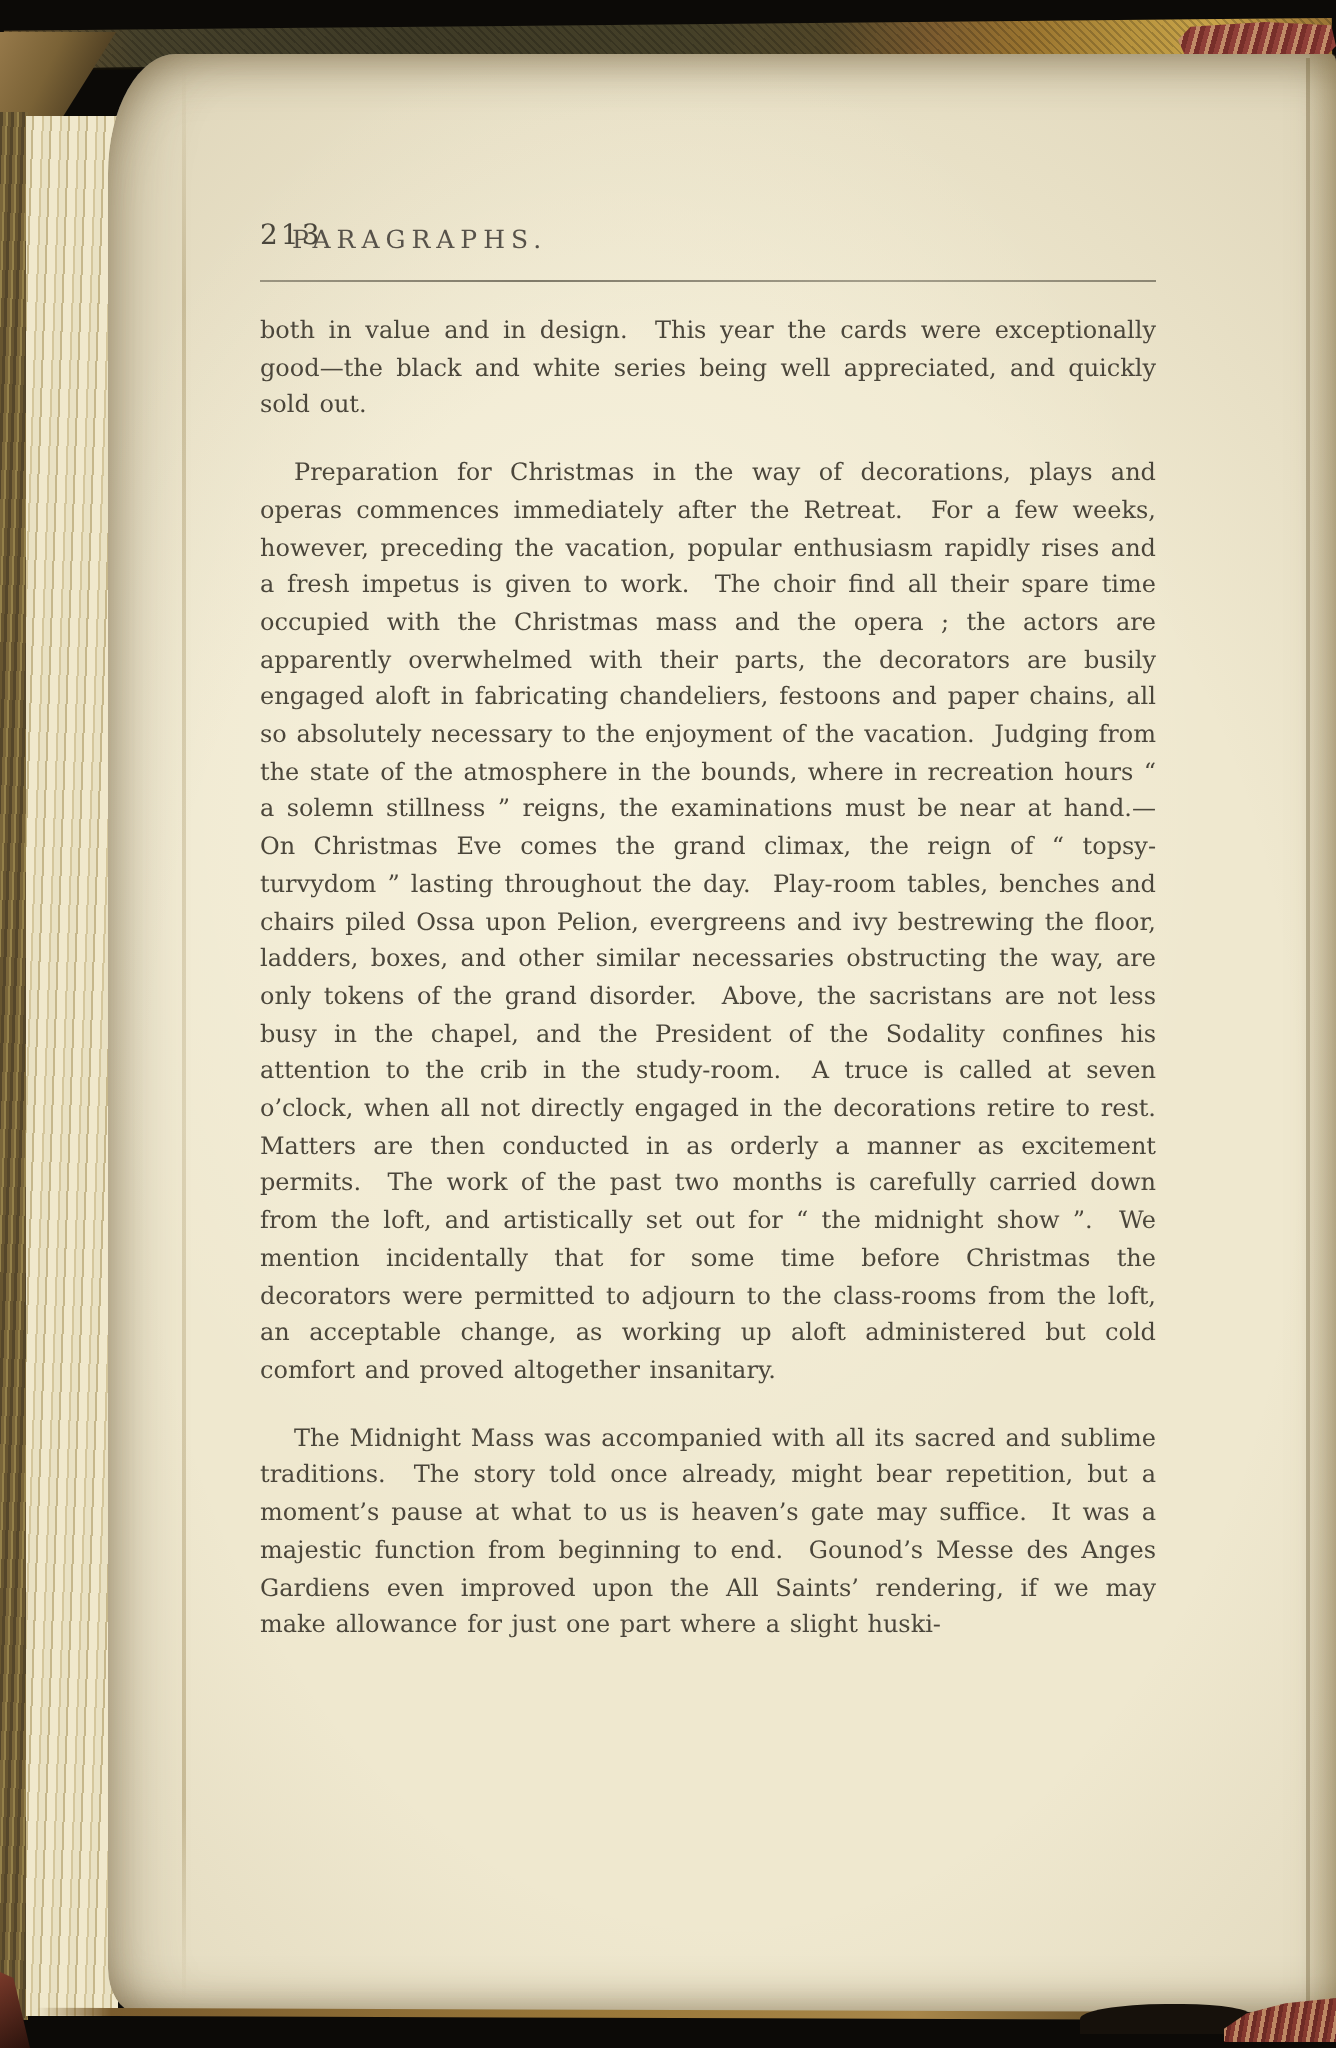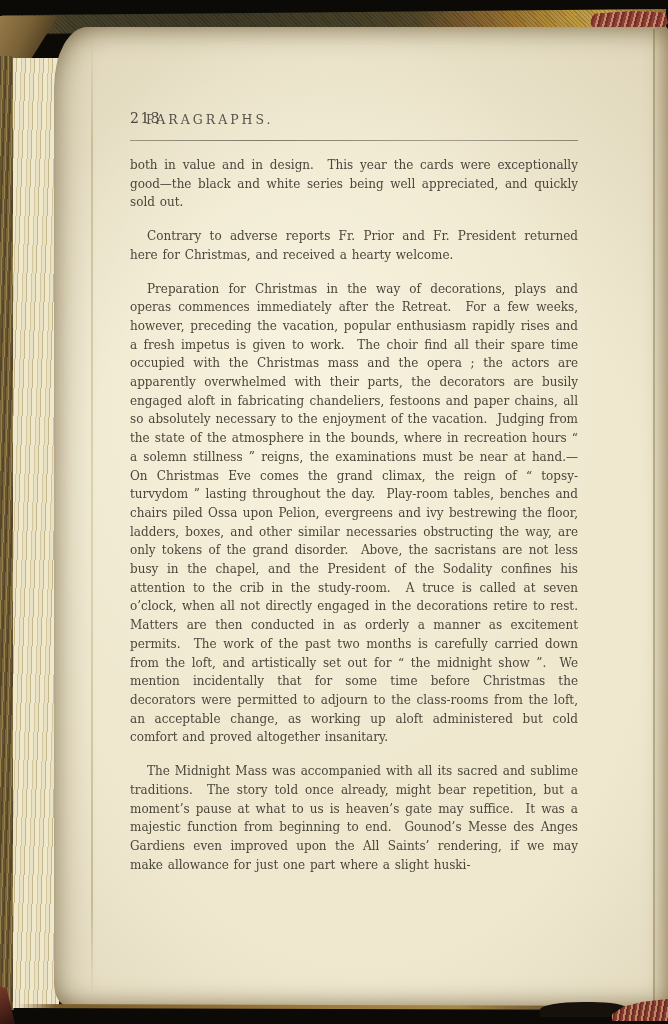--- a/index.html
+++ b/index.html
@@ -133,21 +133,20 @@
     <div class="crease"></div>
 
     <div class="content">
       <div class="page-header">
         <span class="page-number">213</span>
         <span class="running-head">PARAGRAPHS.</span>
       </div>
       <div class="rule"></div>
       <div class="body-text">
           <p class="para"><span>both in value and in design.  This year the cards were exceptionally good—the black and white series being well appreciated, and quickly sold out.</span></p>
-          <p class="para indent"><span>Contrary to adverse reports Fr. Prior and Fr. President returned here for Christmas, and received a hearty welcome.</span></p>
           <p class="para indent"><span>Preparation for Christmas in the way of decorations, plays and operas commences immediately after the Retreat.  For a few weeks, however, preceding the vacation, popular enthusiasm rapidly rises and a fresh impetus is given to work.  The choir find all their spare time occupied with the Christmas mass and the opera ; the actors are apparently overwhelmed with their parts, the decorators are busily engaged aloft in fabricating chandeliers, festoons and paper chains, all so absolutely necessary to the enjoyment of the vacation.  Judging from the state of the atmosphere in the bounds, where in recreation hours “ a solemn stillness ” reigns, the examinations must be near at hand.—On Christmas Eve comes the grand climax, the reign of “ topsy-turvydom ” lasting throughout the day.  Play-room tables, benches and chairs piled Ossa upon Pelion, evergreens and ivy bestrewing the floor, ladders, boxes, and other similar necessaries obstructing the way, are only tokens of the grand disorder.  Above, the sacristans are not less busy in the chapel, and the President of the Sodality confines his attention to the crib in the study-room.  A truce is called at seven o’clock, when all not directly engaged in the decorations retire to rest.  Matters are then conducted in as orderly a manner as excitement permits.  The work of the past two months is carefully carried down from the loft, and artistically set out for “ the midnight show ”.  We mention incidentally that for some time before Christmas the decorators were permitted to adjourn to the class-rooms from the loft, an acceptable change, as working up aloft administered but cold comfort and proved altogether insanitary.</span></p>
           <p class="para indent"><span>The Midnight Mass was accompanied with all its sacred and sublime traditions.  The story told once already, might bear repetition, but a moment’s pause at what to us is heaven’s gate may suffice.  It was a majestic function from beginning to end.  Gounod’s </span><span class="ital">Messe des Anges Gardiens</span><span> even improved upon the All Saints’ rendering, if we may make allowance for just one part where a slight huski-</span></p>
         </div>
     </div>
   </div>
 
   <div class="bottom-trim"></div>
   <div class="shadow-br"></div>
   <div class="cover-br"></div>
   <div class="cover-bl"></div>

